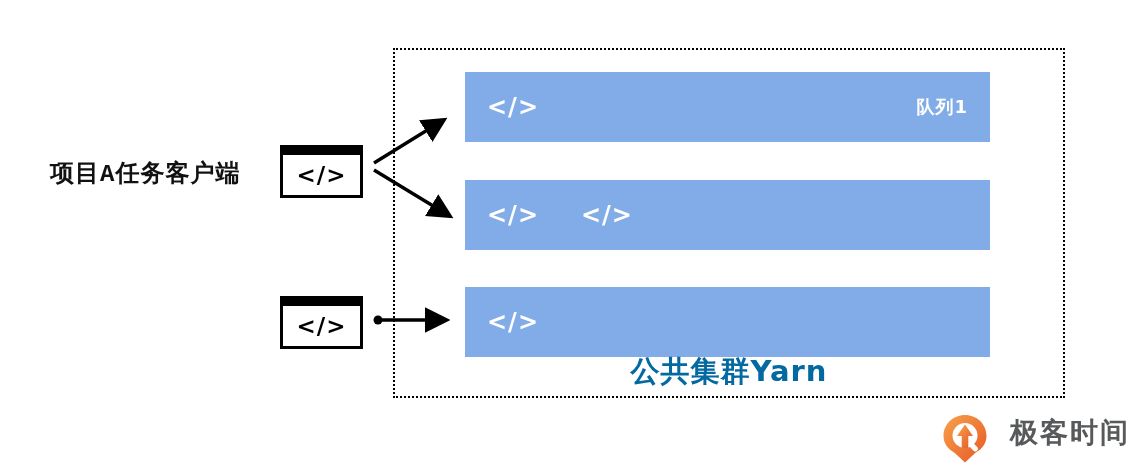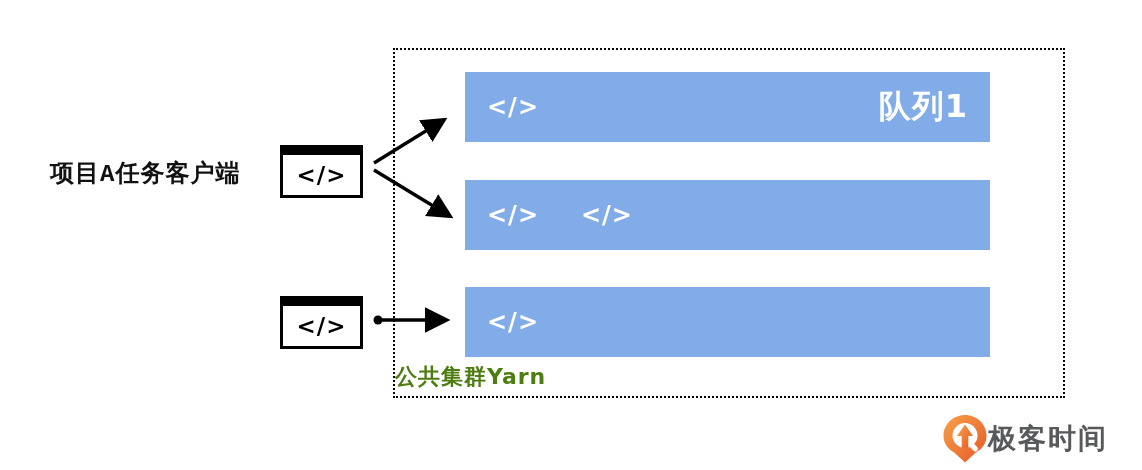--- a/index.html
+++ b/index.html
@@ -32,28 +32,28 @@
   .queue {
     position:absolute; left:70px; width:525px; height:70px;
     background:#81ACE8; color:#fff;
     display:flex; align-items:center; padding:0 22px;
   }
   .queue.q1 { top:22px; }
   .queue.q2 { top:130px; }
   .queue.q3 { top:237px; }
   .queue .tasks { display:flex; gap:42px; }
   .queue .task-icon { font-size:24px; font-weight:bold; letter-spacing:1px; }
-  .queue .queue-label { margin-left:auto; font-size:32px; font-weight:600; letter-spacing:1px; }
+  .queue .queue-label { margin-left:auto; font-size:18px; font-weight:600; letter-spacing:1px; }
   .cluster-label {
-    position:absolute; left:0; right:0; bottom:4px; text-align:left;
-    font-size:22px; font-weight:600; color:#4d7c0f; letter-spacing:1px;
+    position:absolute; left:0; right:0; bottom:4px; text-align:center;
+    font-size:29px; font-weight:600; color:#0369a1; letter-spacing:1px;
   }
 
   
-  .brand { position:absolute; left:942px; top:414px; display:flex; align-items:center; gap:0; }
+  .brand { position:absolute; left:942px; top:414px; display:flex; gap:22px; }
   .brand-text { font-size:28px; font-weight:600; color:#57595B; letter-spacing:2px; }
 </style>
 </head>
 <body>
 
 <div class="canvas">
 
   <svg class="arrows" viewBox="0 0 1142 470" xmlns="http://www.w3.org/2000/svg">
     <defs>
       <marker id="ah" viewBox="0 0 10 10" refX="7.5" refY="5" markerWidth="7.5" markerHeight="7.5" orient="auto-start-reverse">

